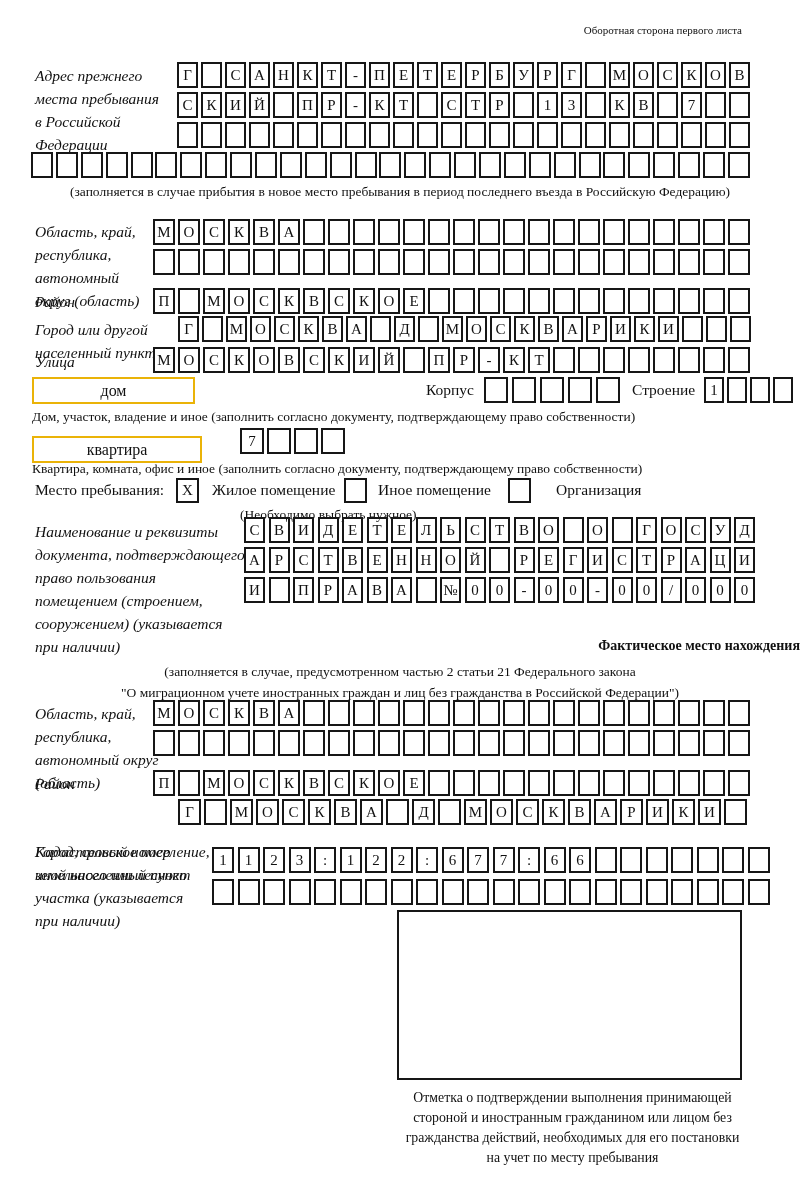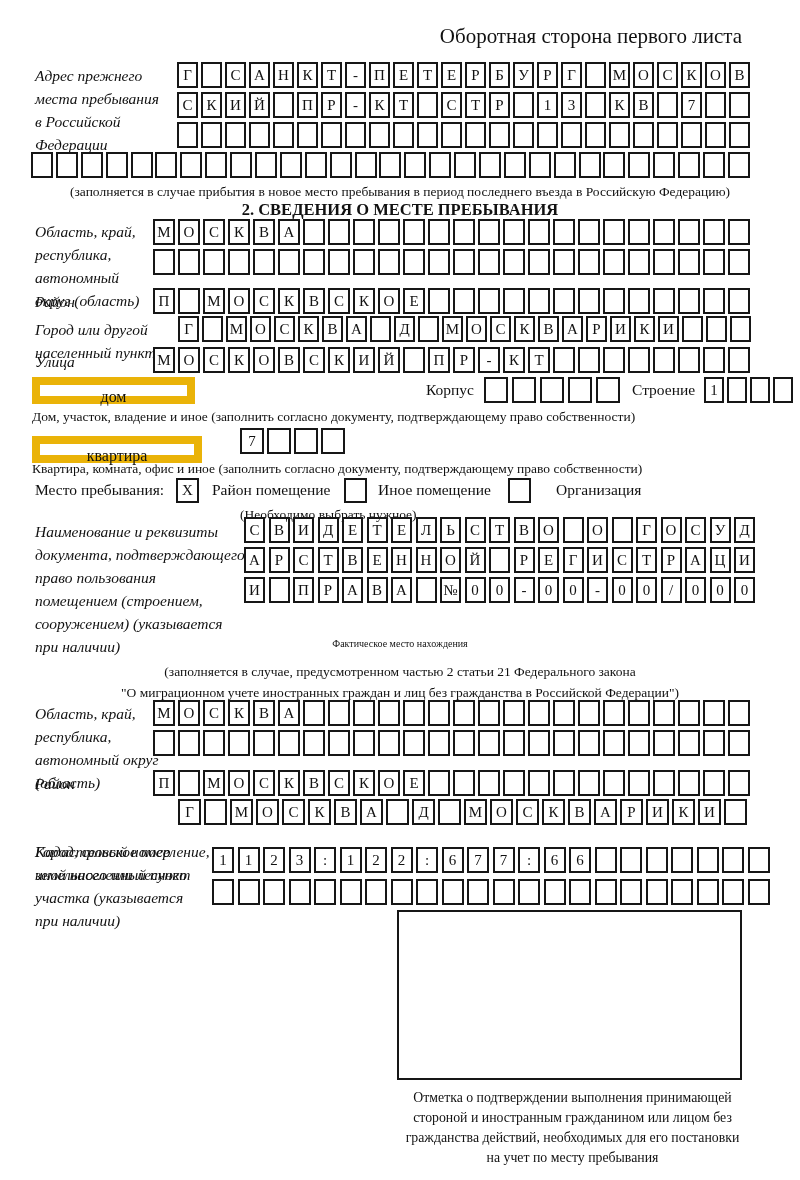--- a/index.html
+++ b/index.html
@@ -2,27 +2,27 @@
 <html><head>
 <meta charset="utf-8">
 <style>
   html,body{margin:0;padding:0;background:#fff;}
   .page{position:relative;width:800px;height:1180px;background:#fff;overflow:hidden;
         font-family:"Liberation Serif",serif;color:#111;}
   .lbl{position:absolute;font-size:15.5px;line-height:23px;white-space:pre-line;font-style:italic;}
   .note{position:absolute;font-size:13.5px;line-height:17px;}
   .center{left:0;width:800px;text-align:center;}
   .h2{position:absolute;font-weight:bold;font-size:16.5px;}
-  .h3{position:absolute;font-weight:normal;font-size:10px;}
-  .hdrnote{position:absolute;font-size:21px;}
+  .h3{position:absolute;font-weight:bold;font-size:14px;text-align:right;}
+  .hdrnote{position:absolute;font-size:11px;}
   .row{position:absolute;white-space:nowrap;--cw:21px;--cg:3px;}
   .cell{box-sizing:border-box;display:inline-block;width:var(--cw);height:26px;
         border:2px solid #161616;margin-right:var(--cg);text-align:center;
         font-size:15px;line-height:22px;vertical-align:top;}
-  .fld{position:absolute;box-sizing:border-box;border:8px solid #eab308;height:27px;
+  .fld{position:absolute;box-sizing:border-box;border:2px solid #eab308;height:27px;
        text-align:center;font-size:16px;line-height:24px;}
   .inl{position:absolute;font-size:15.5px;white-space:nowrap;}
   .chk{position:absolute;box-sizing:border-box;width:23px;height:25px;border:2px solid #161616;
        text-align:center;font-size:15px;line-height:21px;}
   .stamp{position:absolute;box-sizing:border-box;border:2px solid #161616;background:#fff;}
   .stampnote{position:absolute;font-size:13.8px;line-height:20px;text-align:center;white-space:pre-line;}
 </style>
 </head>
 <body>
 
@@ -33,21 +33,20 @@
   <div class="lbl" style="left:35px;top:64px">Адрес прежнего
 места пребывания
 в Российской
 Федерации</div>
   <div class="row" style="left:177px;top:62px;--cw:21px;--cg:3px"><span class="cell">Г</span><span class="cell"></span><span class="cell">С</span><span class="cell">А</span><span class="cell">Н</span><span class="cell">К</span><span class="cell">Т</span><span class="cell">-</span><span class="cell">П</span><span class="cell">Е</span><span class="cell">Т</span><span class="cell">Е</span><span class="cell">Р</span><span class="cell">Б</span><span class="cell">У</span><span class="cell">Р</span><span class="cell">Г</span><span class="cell"></span><span class="cell">М</span><span class="cell">О</span><span class="cell">С</span><span class="cell">К</span><span class="cell">О</span><span class="cell">В</span></div>
   <div class="row" style="left:177px;top:92px;--cw:21px;--cg:3px"><span class="cell">С</span><span class="cell">К</span><span class="cell">И</span><span class="cell">Й</span><span class="cell"></span><span class="cell">П</span><span class="cell">Р</span><span class="cell">-</span><span class="cell">К</span><span class="cell">Т</span><span class="cell"></span><span class="cell">С</span><span class="cell">Т</span><span class="cell">Р</span><span class="cell"></span><span class="cell">1</span><span class="cell">3</span><span class="cell"></span><span class="cell">К</span><span class="cell">В</span><span class="cell"></span><span class="cell">7</span><span class="cell"></span><span class="cell"></span></div>
   <div class="row" style="left:177px;top:122px;--cw:21px;--cg:3px"><span class="cell"></span><span class="cell"></span><span class="cell"></span><span class="cell"></span><span class="cell"></span><span class="cell"></span><span class="cell"></span><span class="cell"></span><span class="cell"></span><span class="cell"></span><span class="cell"></span><span class="cell"></span><span class="cell"></span><span class="cell"></span><span class="cell"></span><span class="cell"></span><span class="cell"></span><span class="cell"></span><span class="cell"></span><span class="cell"></span><span class="cell"></span><span class="cell"></span><span class="cell"></span><span class="cell"></span></div>
   <div class="row" style="left:31px;top:152px;--cw:22px;--cg:2.9px"><span class="cell"></span><span class="cell"></span><span class="cell"></span><span class="cell"></span><span class="cell"></span><span class="cell"></span><span class="cell"></span><span class="cell"></span><span class="cell"></span><span class="cell"></span><span class="cell"></span><span class="cell"></span><span class="cell"></span><span class="cell"></span><span class="cell"></span><span class="cell"></span><span class="cell"></span><span class="cell"></span><span class="cell"></span><span class="cell"></span><span class="cell"></span><span class="cell"></span><span class="cell"></span><span class="cell"></span><span class="cell"></span><span class="cell"></span><span class="cell"></span><span class="cell"></span><span class="cell"></span></div>
   <div class="note center" style="top:183px">(заполняется в случае прибытия в новое место пребывания в период последнего въезда в Российскую Федерацию)</div>
 
-  <div class="h2 center" style="top:200px">2. СВЕДЕНИЯ О МЕСТЕ ПРЕБЫВАНИЯ</div>
 
   <div class="lbl" style="left:35px;top:220px">Область, край,
 республика,
 автономный
 округ (область)</div>
   <div class="row" style="left:153px;top:219px;--cw:22px;--cg:3px"><span class="cell">М</span><span class="cell">О</span><span class="cell">С</span><span class="cell">К</span><span class="cell">В</span><span class="cell">А</span><span class="cell"></span><span class="cell"></span><span class="cell"></span><span class="cell"></span><span class="cell"></span><span class="cell"></span><span class="cell"></span><span class="cell"></span><span class="cell"></span><span class="cell"></span><span class="cell"></span><span class="cell"></span><span class="cell"></span><span class="cell"></span><span class="cell"></span><span class="cell"></span><span class="cell"></span><span class="cell"></span></div>
   <div class="row" style="left:153px;top:249px;--cw:22px;--cg:3px"><span class="cell"></span><span class="cell"></span><span class="cell"></span><span class="cell"></span><span class="cell"></span><span class="cell"></span><span class="cell"></span><span class="cell"></span><span class="cell"></span><span class="cell"></span><span class="cell"></span><span class="cell"></span><span class="cell"></span><span class="cell"></span><span class="cell"></span><span class="cell"></span><span class="cell"></span><span class="cell"></span><span class="cell"></span><span class="cell"></span><span class="cell"></span><span class="cell"></span><span class="cell"></span><span class="cell"></span></div>
 
   <div class="lbl" style="left:35px;top:290px">Район</div>
   <div class="row" style="left:153px;top:288px;--cw:22px;--cg:3px"><span class="cell">П</span><span class="cell"></span><span class="cell">М</span><span class="cell">О</span><span class="cell">С</span><span class="cell">К</span><span class="cell">В</span><span class="cell">С</span><span class="cell">К</span><span class="cell">О</span><span class="cell">Е</span><span class="cell"></span><span class="cell"></span><span class="cell"></span><span class="cell"></span><span class="cell"></span><span class="cell"></span><span class="cell"></span><span class="cell"></span><span class="cell"></span><span class="cell"></span><span class="cell"></span><span class="cell"></span><span class="cell"></span></div>
@@ -65,21 +64,21 @@
   <div class="inl" style="left:632px;top:381px">Строение</div>
   <div class="row" style="left:704px;top:377px;--cw:20px;--cg:3px"><span class="cell">1</span><span class="cell"></span><span class="cell"></span><span class="cell"></span></div>
   <div class="note" style="left:32px;top:408px">Дом, участок, владение и иное (заполнить согласно документу, подтверждающему право собственности)</div>
 
   <div class="fld" style="left:32px;top:436px;width:170px">квартира</div>
   <div class="row" style="left:240px;top:428px;--cw:24px;--cg:3px"><span class="cell">7</span><span class="cell"></span><span class="cell"></span><span class="cell"></span></div>
   <div class="note" style="left:32px;top:460px">Квартира, комната, офис и иное (заполнить согласно документу, подтверждающему право собственности)</div>
 
   <div class="inl" style="left:35px;top:481px">Место пребывания:</div>
   <div class="chk" style="left:176px;top:478px">X</div>
-  <div class="inl" style="left:212px;top:481px">Район помещение</div>
+  <div class="inl" style="left:212px;top:481px">Жилое помещение</div>
   <div class="chk" style="left:344px;top:478px"></div>
   <div class="inl" style="left:378px;top:481px">Иное помещение</div>
   <div class="chk" style="left:508px;top:478px"></div>
   <div class="inl" style="left:556px;top:481px">Организация</div>
   <div class="note" style="left:240px;top:506px">(Необходимо выбрать нужное)</div>
 
   <div class="lbl" style="left:35px;top:520px">Наименование и реквизиты
 документа, подтверждающего
 право пользования
 помещением (строением,

